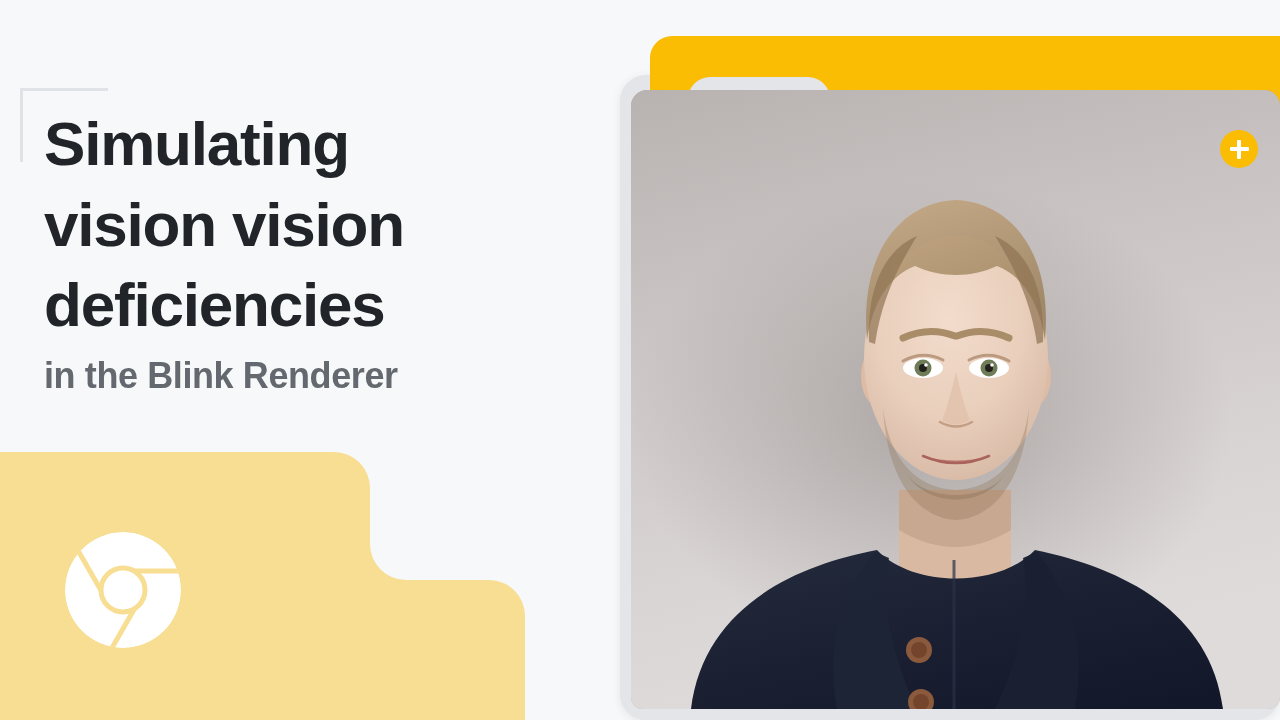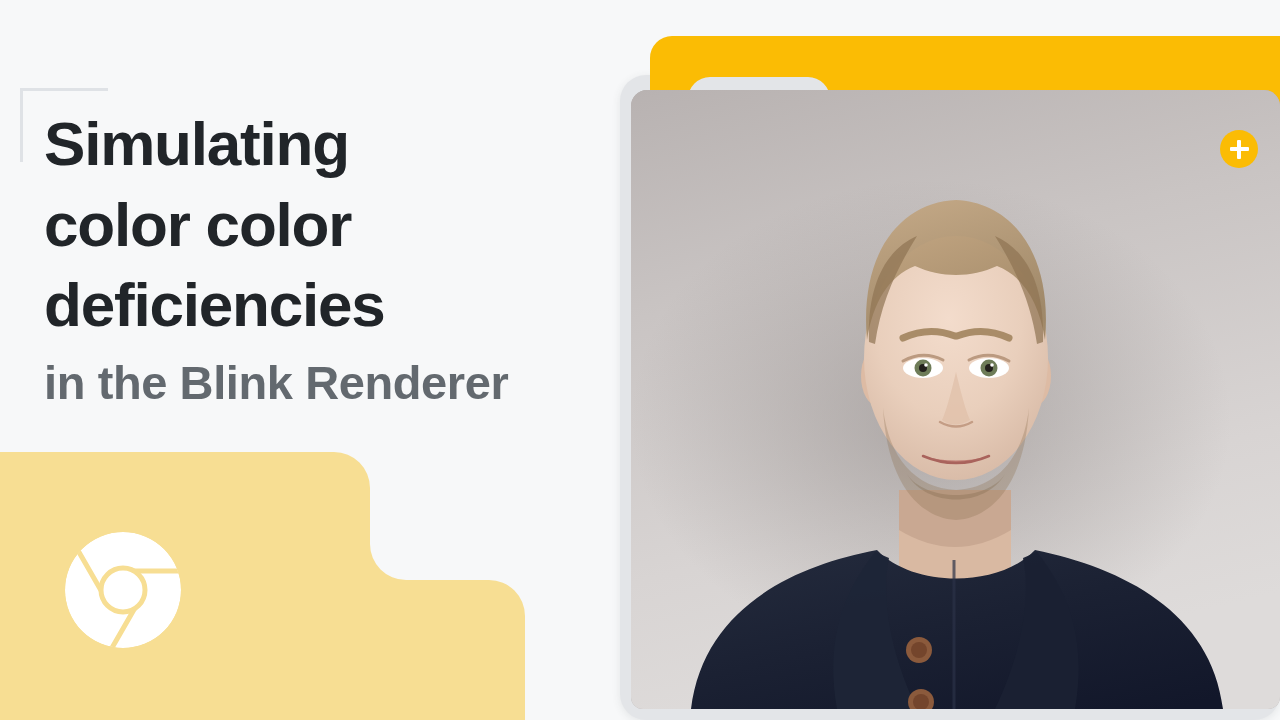--- a/index.html
+++ b/index.html
@@ -45,21 +45,21 @@
     font-size:62px;
     line-height:1.30;
     font-weight:bold;
     color:#212529;
     letter-spacing:-1.2px;
     white-space:pre-line;
   }
 
   .subtitle{
     margin-top:8px;
-    font-size:47px;
+    font-size:36px;
     line-height:1.22;
     font-weight:bold;
     color:#63696F;
     letter-spacing:-0.4px;
   }
 
   
   .folder-panel{
     position:absolute;
     left:0; top:452px;
@@ -132,21 +132,21 @@
 <body>
 
 <div class="stage">
 
   <div class="left-col">
 
     <div class="corner-bracket"></div>
 
     <div class="title-block">
       <div class="title">Simulating
-color color
+vision vision
 deficiencies</div>
       <div class="subtitle">in the Blink Renderer</div>
     </div>
 
     <div class="folder-panel">
       <svg width="530" height="268" viewBox="0 0 530 268" xmlns="http://www.w3.org/2000/svg">
         <path fill="#F7DE93" d="
           M0,0
           H334
           a36,36 0 0 1 36,36

